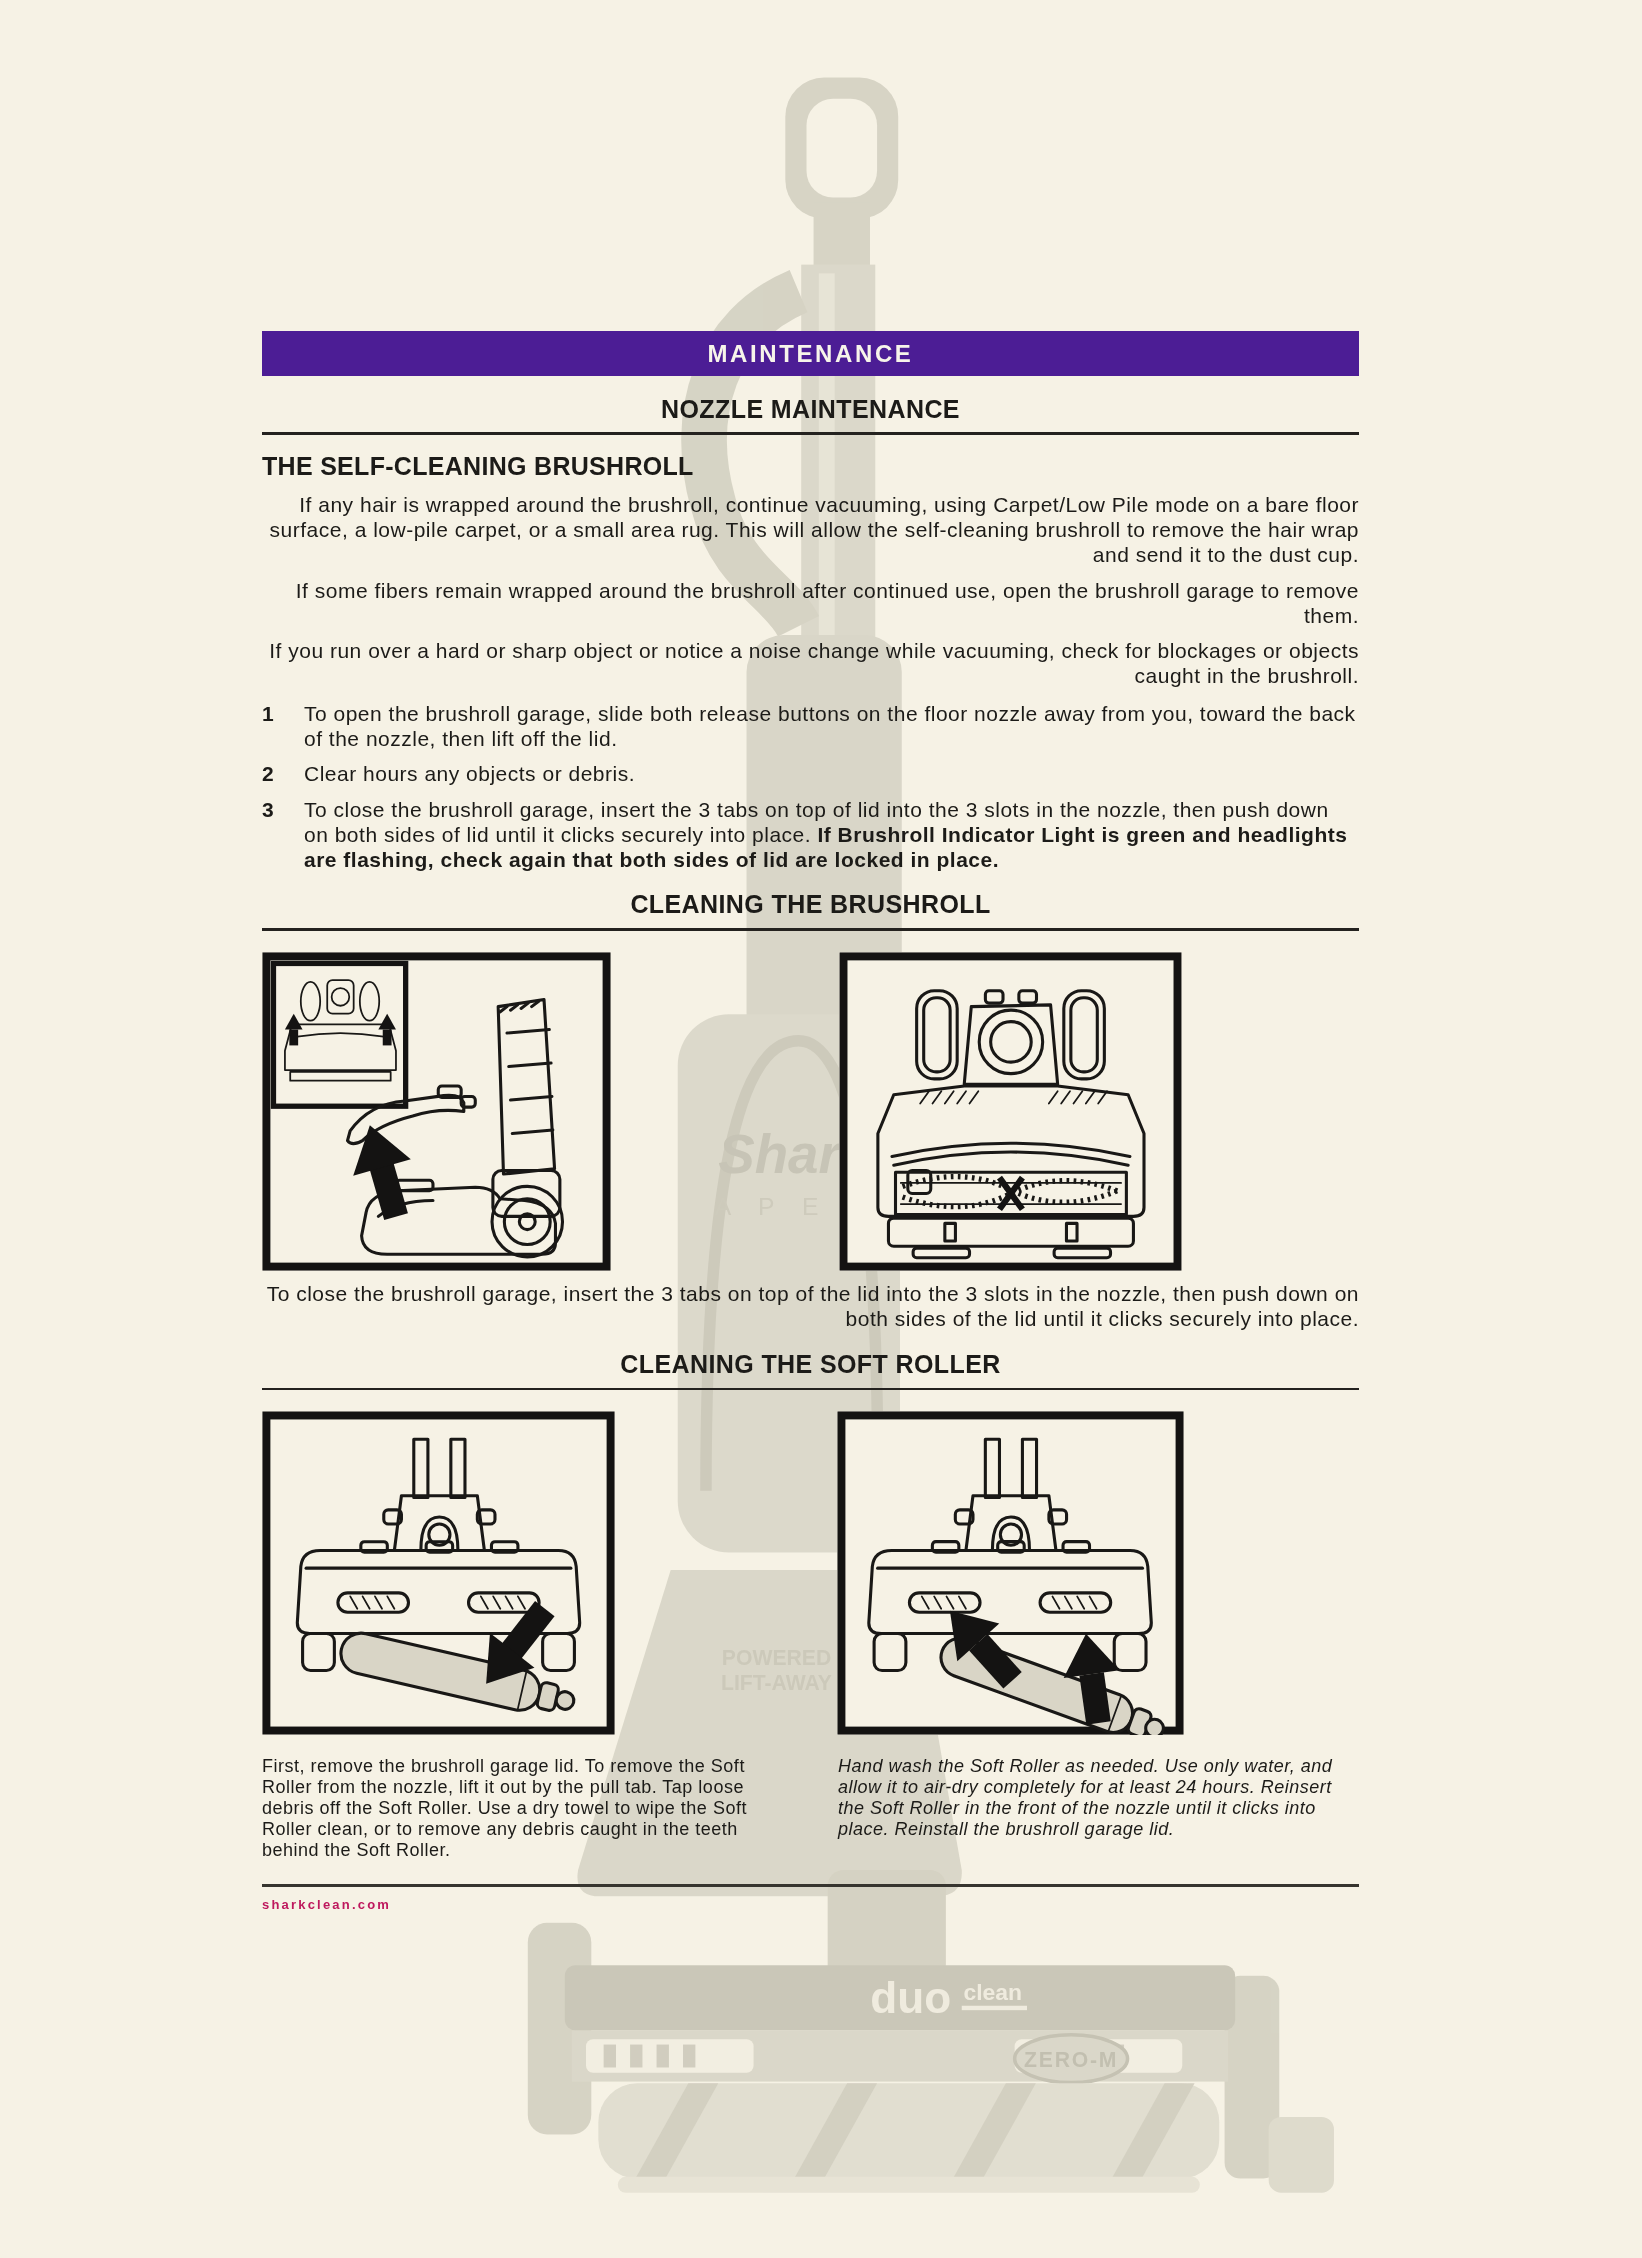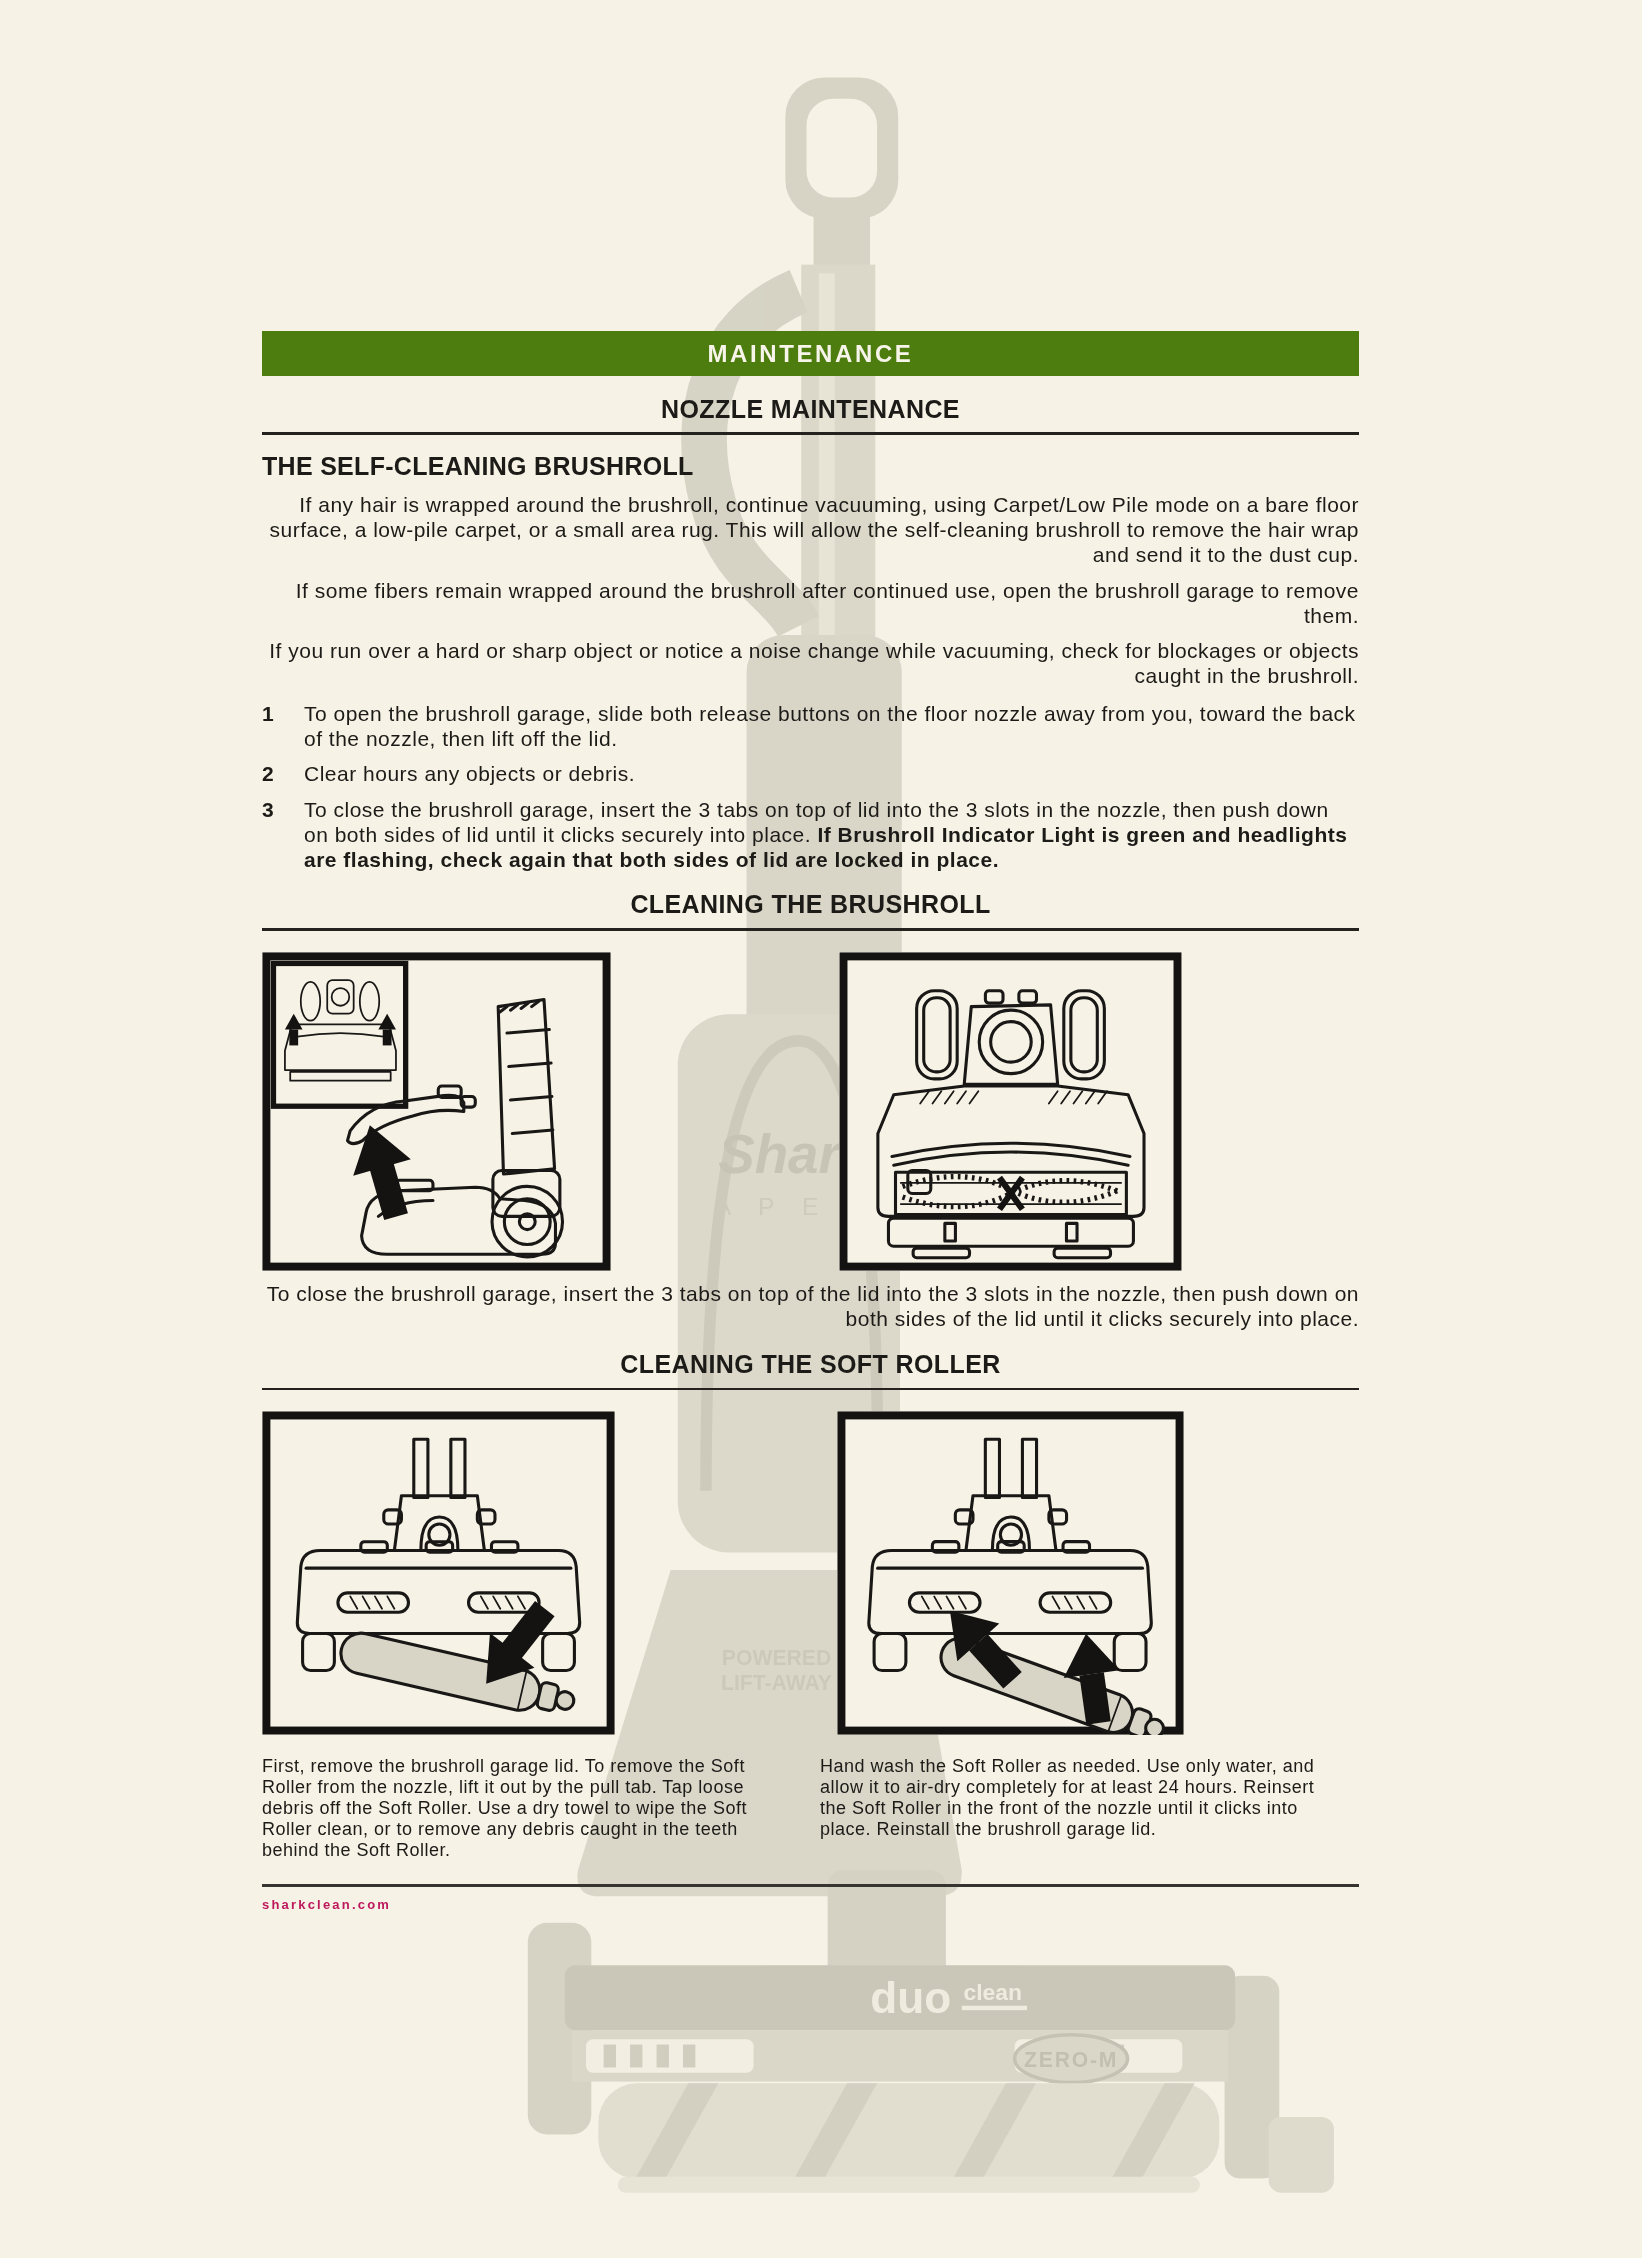--- a/index.html
+++ b/index.html
@@ -5,21 +5,21 @@
   * { margin:0; padding:0; box-sizing:border-box; }
   html,body { background:#e8e4d8; }
   .page {
     position:relative; width:1643px; height:2258px; margin:0 auto;
     background:#f6f2e5; overflow:hidden;
     font-family:"Liberation Sans", sans-serif; color:#1c1b18;
   }
   .wm { position:absolute; left:0; top:0; z-index:0; }
   .content { position:absolute; left:262px; top:331px; width:1097px; z-index:1; }
 
-  .banner { height:45px; background:#4d7c0f; color:#f7f4ea; text-align:center;
+  .banner { height:45px; background:#4c1d95; color:#f7f4ea; text-align:center;
             line-height:45px; font-size:24px; font-weight:bold; letter-spacing:2.6px; }
 
   .sec-title { margin-top:18.5px; text-align:center; font-size:25px; font-weight:bold; letter-spacing:0.4px; }
   .rule { margin-top:8.8px; height:2.6px; background:#24221f; }
   .subhead { margin-top:17.6px; font-size:25px; font-weight:bold; letter-spacing:0.3px; }
 
   .body-p { margin-top:10.6px; font-size:21px; line-height:25px; letter-spacing:0.5px;text-align:right; }
 
   .steps { margin-top:12.4px; }
   .step { display:flex; margin-bottom:10.6px; font-size:21px; line-height:25px; letter-spacing:0.5px; }
@@ -31,21 +31,21 @@
   .figure { background:#f6f2e5; }
   .figure svg { display:block; }
   #fig-a { width:349px; }
   #fig-b { width:343px; margin-left:228px; }
   #fig-c { width:353px; }
   #fig-d { width:347px; margin-left:222px; }
 
   .cols { margin-top:21px; display:flex; }
   .col-p { font-size:18px; line-height:21px; letter-spacing:0.5px; }
   .col-left  { width:522px; }
-  .col-right { width:521px; margin-left:36px; }
+  .col-right { width:521px; margin-left:54px;font-style:italic; }
 
   .footer-rule { margin-top:23px; height:2.6px; background:#37352f; }
   .footer-site { margin-top:9.7px; height:13.2px; overflow:hidden;
                  font-size:13px; letter-spacing:2.2px; color:#be185d; font-weight:bold; }
 
   
   .la { stroke:#191816; fill:none; stroke-width:3.5; stroke-linejoin:round; stroke-linecap:round; }
   .la-thin { stroke:#191816; fill:none; stroke-width:2; stroke-linejoin:round; stroke-linecap:round; }
   .blk { fill:#141312; stroke:none; }
   .frame { stroke:#141312; fill:none; stroke-width:9; }

